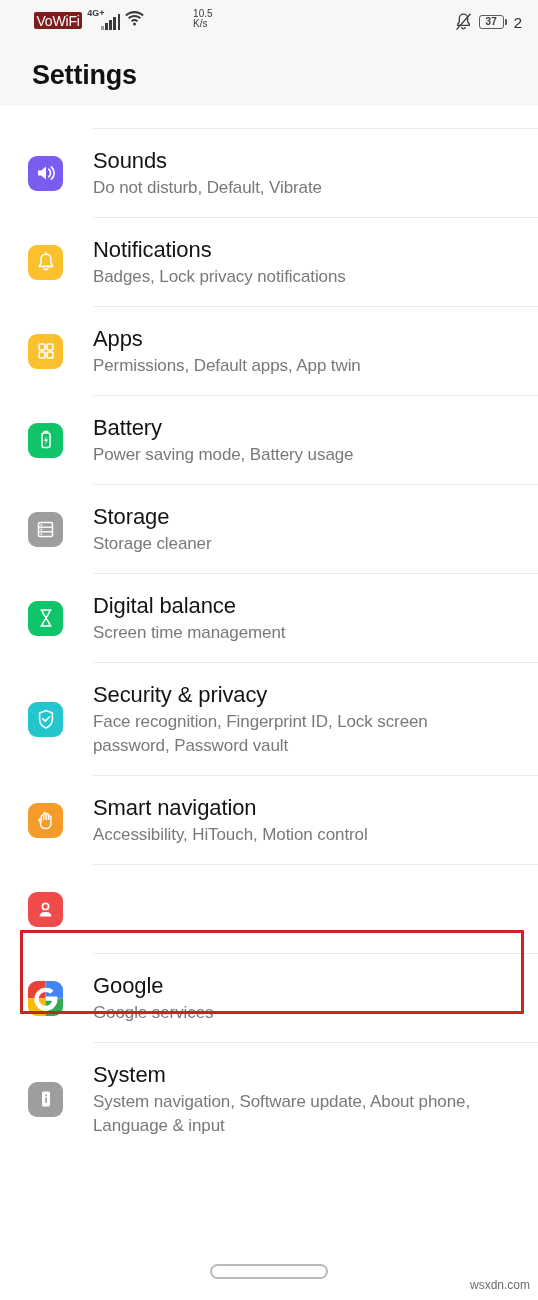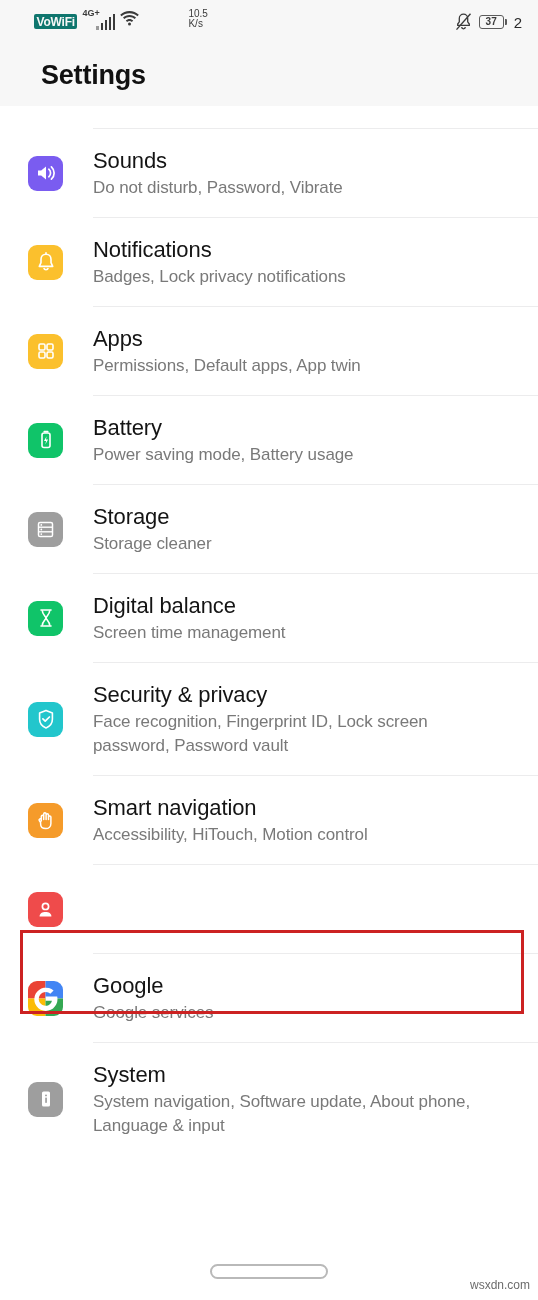--- a/index.html
+++ b/index.html
@@ -21,24 +21,24 @@
     position: relative;
     height: 44px;
     background: #f7f7f7;
     display: flex;
     align-items: center;
     padding: 0 16px 0 34px;
   }
   .sb-left { display: flex; align-items: flex-end; gap: 5px; flex: 1; }
   .sb-right { display: flex; align-items: center; gap: 7px; }
   .vowifi {
-    background: #0f766e;
+    background: #7f1d1d;
     color: #f7f7f7;
-    font-size: 12px;
-    font-weight: bold;
+    font-size: 14px;
+    font-weight: normal;
     letter-spacing: -0.2px;
     border-radius: 2px;
     padding: 1.5px 2.5px 1.5px 2.5px;
     line-height: 1;
     transform: translateY(-3px);
   }
   .sig { display: flex; align-items: flex-end; gap: 1px; position: relative; transform: translateY(-2px); }
   .sig .gen {
     font-size: 9px; font-weight: bold; color: #3b3b3b;
     position: absolute; left: 0px; top: -5px; line-height: 1;
@@ -73,21 +73,21 @@
     width: 2px; height: 6px; background: #5b5b5b; border-radius: 0 1px 1px 0;
   }
   .clock-partial { font-size: 15px; color: #2b2b2b; }
 
   
   .header {
     height: 62px;
     background: #f7f7f7;
     display: flex;
     align-items: center;
-    padding-left: 41px;
+    padding-left: 32px;
   }
   .header h1 {
     font-size: 27px;
     font-weight: bold;
     color: #111111;
     letter-spacing: -0.2px;
   }
 
   
   .list {
@@ -243,21 +243,21 @@
         <div class="ico" style="background:#7a5cf0">
           <svg width="22" height="20" viewBox="0 0 22 20">
             <path d="M3 7.5h3.2L11 3.4v13.2L6.2 12.5H3z" fill="#ffffff"></path>
             <path d="M13.8 6.2a5 5 0 0 1 0 7.6" fill="none" stroke="#ffffff" stroke-width="1.7" stroke-linecap="round"></path>
             <path d="M16.4 3.8a8.4 8.4 0 0 1 0 12.4" fill="none" stroke="#ffffff" stroke-width="1.7" stroke-linecap="round"></path>
           </svg>
         </div>
       </div>
       <div class="txt">
         <div class="title">Sounds</div>
-        <div class="sub">Do not disturb, Password, Vibrate</div>
+        <div class="sub">Do not disturb, Default, Vibrate</div>
       </div>
     </div>
     <div class="divider"></div>
 
     <div class="row">
       <div class="icon-wrap">
         <div class="ico" style="background:#fbc02d">
           <svg width="22" height="22" viewBox="0 0 22 22">
             <path d="M11 3.2c-2.9 0-5 2.2-5 5.1v3.3L4.3 15.4h13.4L16 11.6V8.3c0-2.9-2.1-5.1-5-5.1z" fill="none" stroke="#ffffff" stroke-width="1.6" stroke-linejoin="round"></path>
             <path d="M8.8 17.1a2.3 2.3 0 0 0 4.4 0" fill="none" stroke="#ffffff" stroke-width="1.6"></path>

